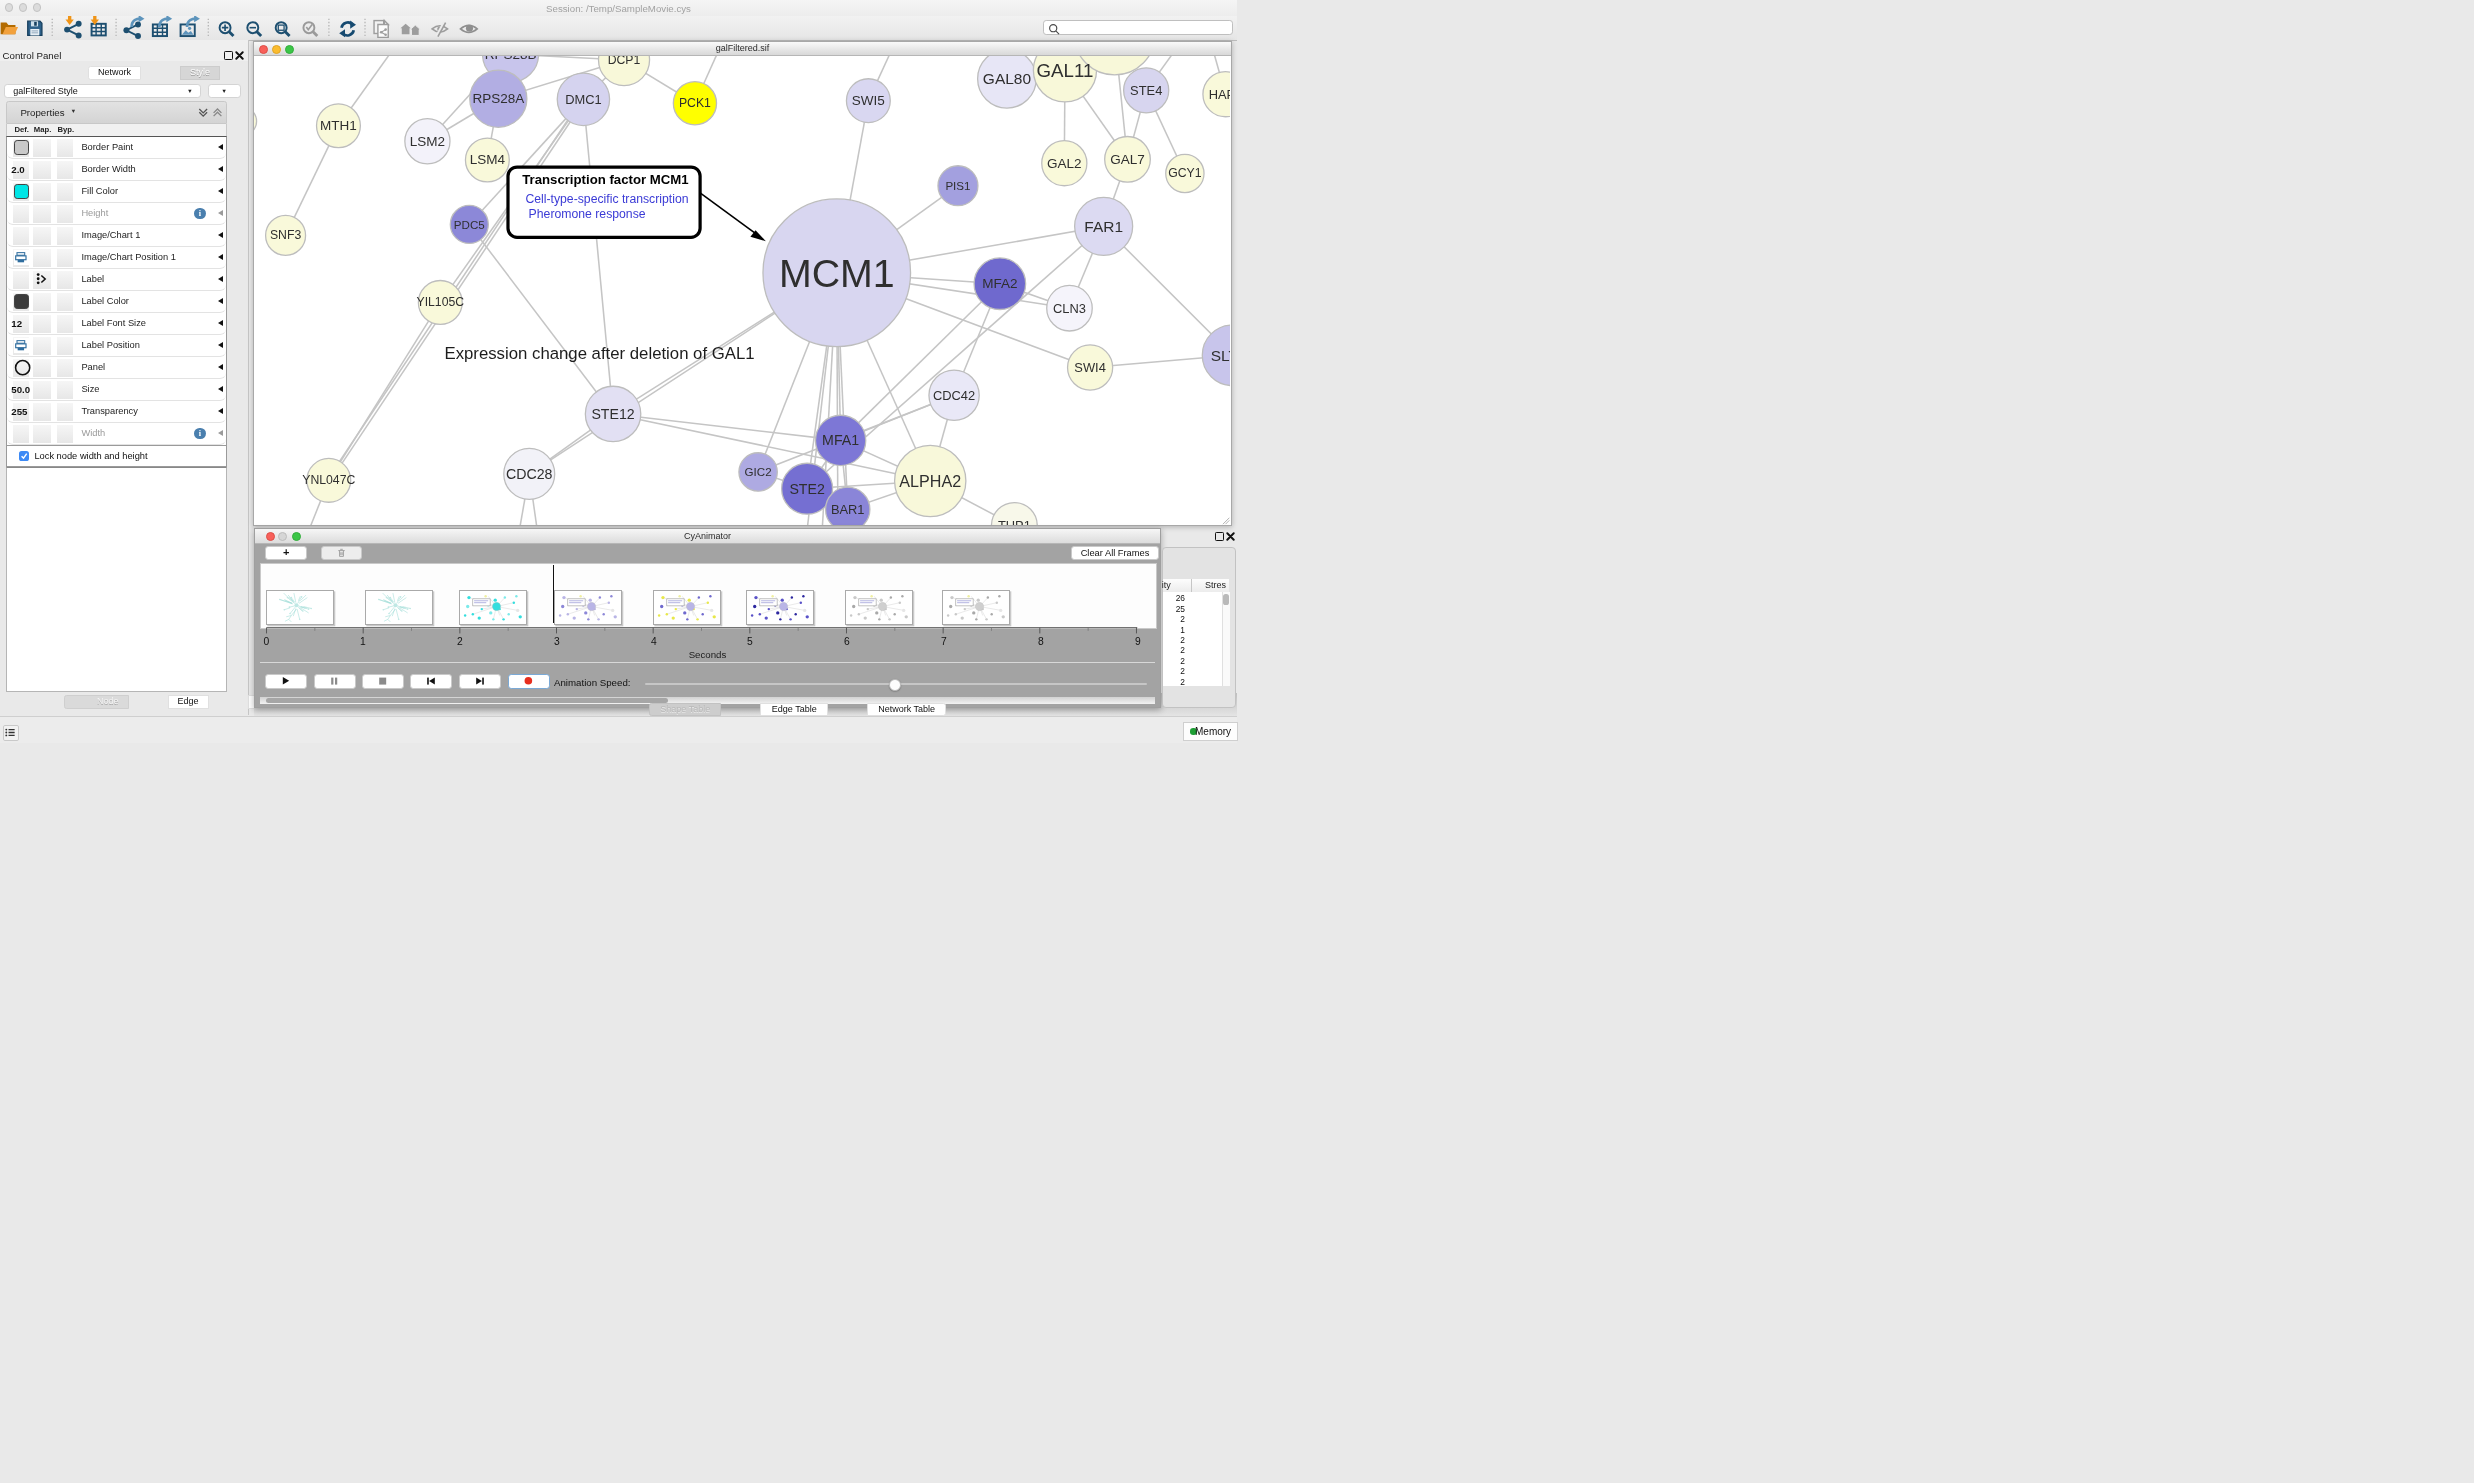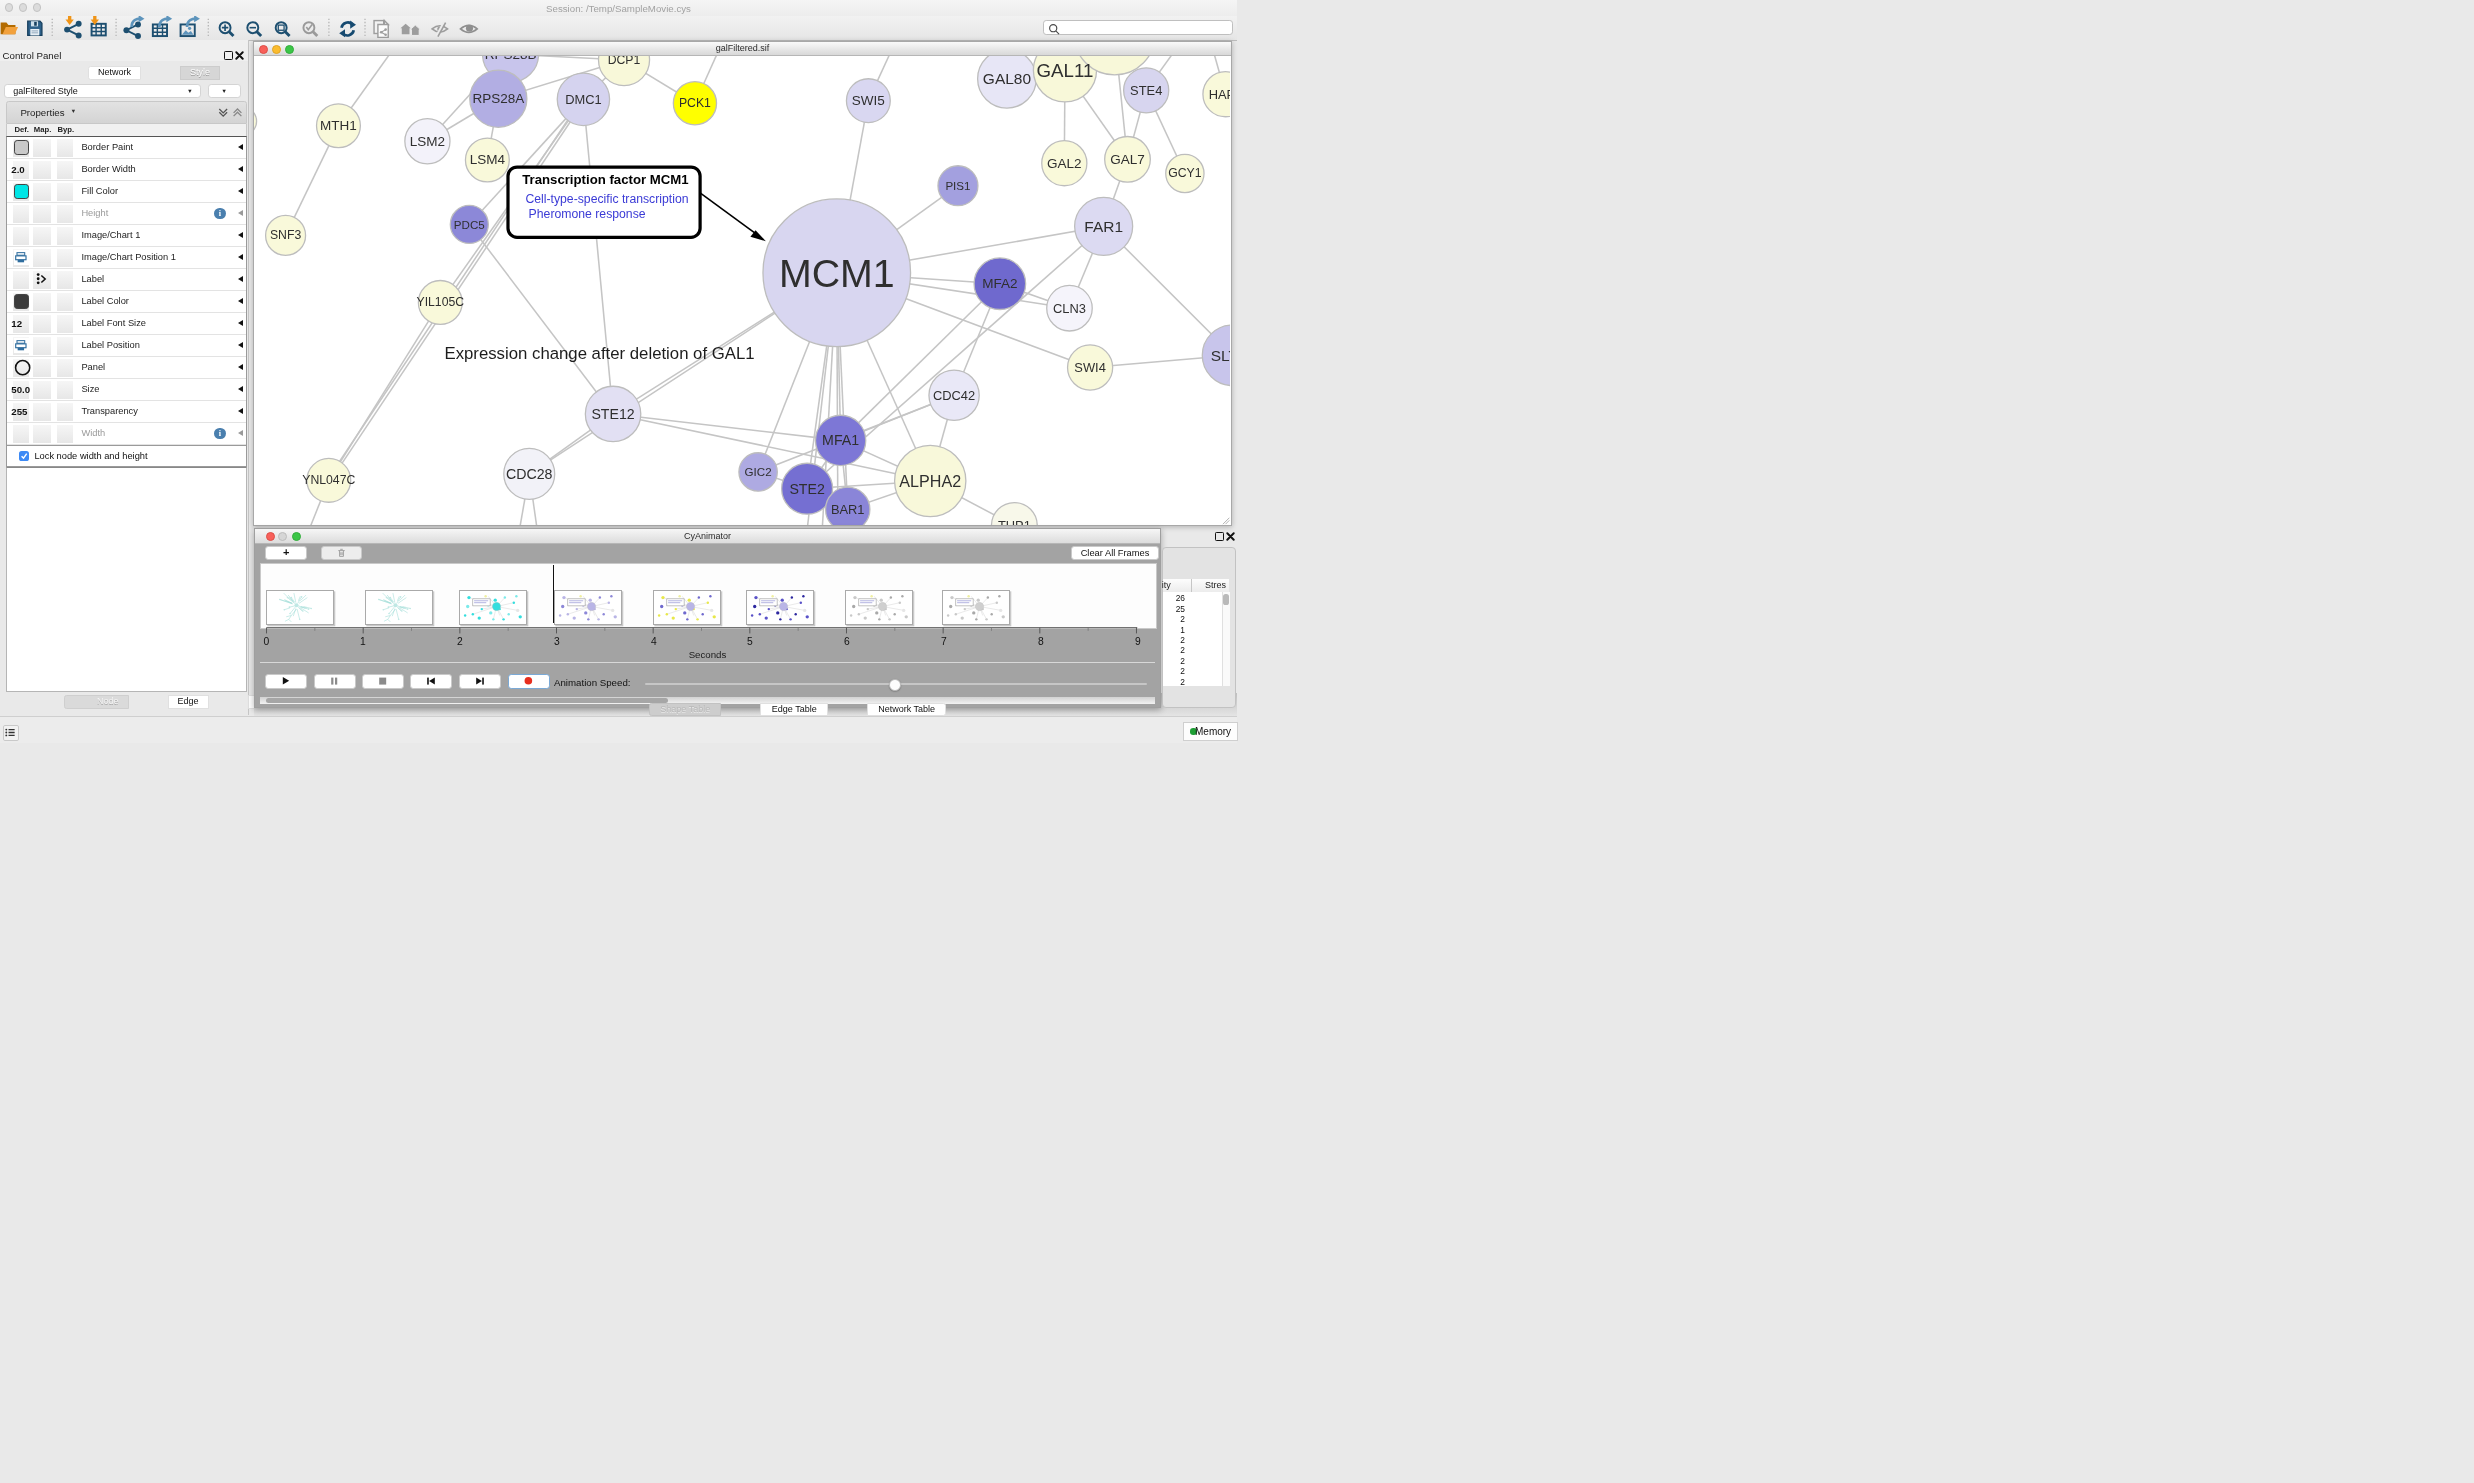--- a/index.html
+++ b/index.html
@@ -20,26 +20,26 @@
      border-right:0.6px solid #c6c6c6;}
   #cphead{position:absolute;left:0;top:0;width:248px;height:21px;background:#efefef;}
   #cphead .t{position:absolute;left:2.6px;top:9.7px;font-size:9.7px;color:#1a1a1a;}
   .tabrow{position:absolute;display:flex;gap:39px;}
   .tab{height:11.6px;line-height:11.6px;padding:0 9px;font-size:9px;background:#fff;
     border:0.6px solid #e0e0e0;border-radius:2.6px;color:#111;text-align:center;}
   .tab.sel{background:#d6d6d6;color:#fdfdfd;text-shadow:0 0.6px 0.6px #9a9a9a;border-color:#cccccc;}
   .combo{position:absolute;background:#fff;border:0.6px solid #d4d4d4;border-radius:3.2px;
      font-size:9px;color:#111;}
   
-  #props{position:absolute;left:6.4px;top:61px;width:241px;}
+  #props{position:absolute;left:6.4px;top:61px;width:221px;}
   #prophead{height:21px;background:linear-gradient(#e2e2e2,#d4d4d4);border:0.6px solid #c8c8c8;
      border-radius:2.6px 2.6px 0 0;position:relative;}
   #defrow{height:12.2px;background:#f1f1f1;border-left:0.6px solid #c8c8c8;border-right:0.6px solid #c8c8c8;position:relative;font-weight:bold;font-size:7.7px;color:#222;}
   #ptable{position:relative;background:#fff;border:0.6px solid #9a9a9a;border-top:0.6px solid #555;}
-  .prow{height:21px;border-bottom:0.6px solid #e3e3e3;position:relative;}
+  .prow{height:21px;border-bottom:0.6px solid #e3e3e3;position:relative;border-radius:6px;}
   .cell{position:absolute;top:1.9px;height:18px;background:linear-gradient(#f6f6f6,#e7e7e7);}
   .c1{left:5.8px;width:16px;} .c2{left:26px;width:17.4px;} .c3{left:50px;width:16px;}
   .plabel{position:absolute;left:74px;top:5.2px;font-size:9.3px;color:#1c1c1c;}
   .plabel.dis{color:#9a9a9a;}
   .tri{position:absolute;right:3.9px;top:7px;width:0;height:0;border-top:3.9px solid transparent;
      border-bottom:3.9px solid transparent;border-right:5.2px solid #111;}
   .tri.dis{border-right-color:#9a9a9a;}
   .swatch{position:absolute;left:6.4px;top:2.6px;width:15.5px;height:15.5px;border-radius:3.2px;
      border:1px solid #444;box-sizing:border-box;}
   .numval{position:absolute;left:3.9px;top:4.5px;width:19.3px;font-weight:bold;font-size:9.7px;color:#111;}

